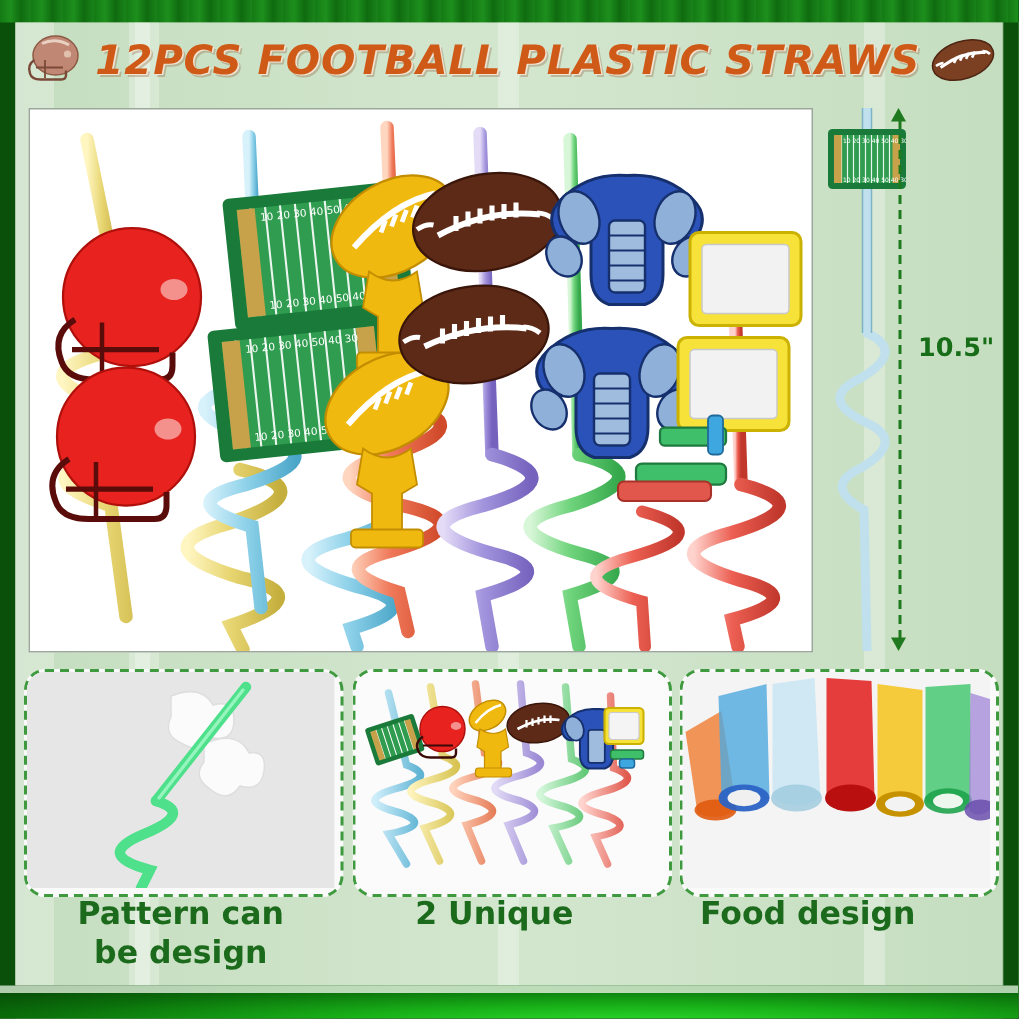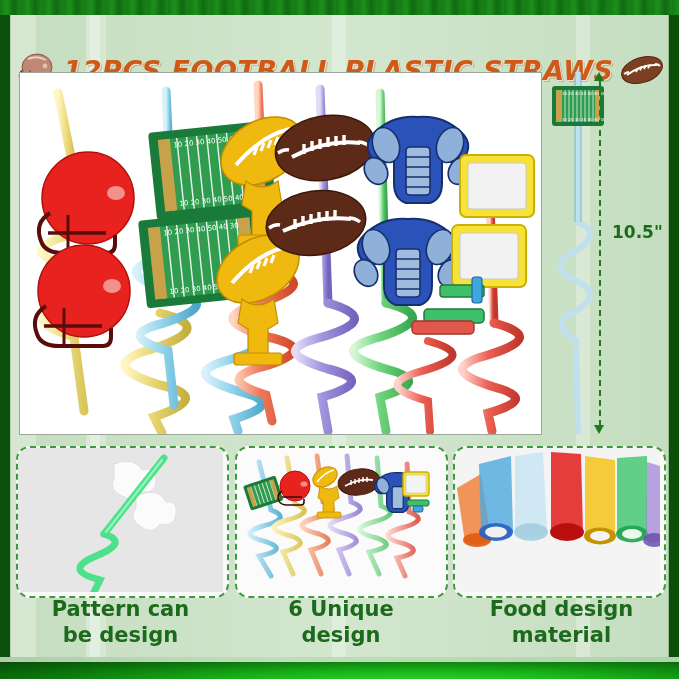--- a/index.html
+++ b/index.html
@@ -39,21 +39,21 @@
         rgba(255,255,255,0) 26px, rgba(255,255,255,0) 80px,
         rgba(255,255,255,0.26) 80px, rgba(255,255,255,0.26) 96px,
         rgba(255,255,255,0) 96px, rgba(255,255,255,0) 655px),
       linear-gradient(90deg, rgba(189,216,182,.55), rgba(222,238,216,.25) 50%, rgba(189,216,182,.55));
     pointer-events:none;
   }
   .vline{position:absolute;top:15px;bottom:22px;width:14px;background:rgba(255,255,255,.30);}
   
   .header{
     position:absolute;left:10px;top:16px;width:659px;height:48px;
-    display:flex;align-items:center;justify-content:center;gap:6px;margin-top:30px;
+    display:flex;align-items:center;justify-content:center;gap:6px;
   }
   .title{
     font-family:"DejaVu Sans", sans-serif;
     font-weight:bold;font-style:italic;
     font-size:27px;letter-spacing:0.5px;
     color:#cf5a17;
     text-shadow:1px 1px 0 #f2e4d2, 2px 2px 0 rgba(120,50,10,.25);
     white-space:nowrap;
   }
   .helmet-ico{width:44px;height:34px;flex:none;}
@@ -86,21 +86,21 @@
     display:flex;justify-content:space-between;
   }
   .feature{
     width:209px;height:148px;
     border:2px dashed #3f9a3f;border-radius:14px;
     background:#fafafa;overflow:hidden;position:relative;
   }
   .feature svg{display:block;}
   .captions{
     position:absolute;left:16px;top:596px;width:650px;height:62px;
-    display:flex;justify-content:space-between;
+    display:flex;justify-content:flex-start;
   }
   .caption{
     width:209px;text-align:center;
     font-family:"DejaVu Sans", sans-serif;
     font-weight:bold;font-size:21px;line-height:26px;
     color:#1c6b1c;
   }
   .caption span{display:block;}
 </style>
 </head>
@@ -511,22 +511,20 @@
       </svg>
     </div>
   </div>
 
   <div class="captions">
     <div class="caption">
       <span>Pattern can</span>
       <span>be design</span>
     </div>
     <div class="caption">
-      <span>6 Unique</span>
-      <span>design</span>
+      <span>2 Unique</span>
     </div>
     <div class="caption">
       <span>Food design</span>
-      <span>material</span>
     </div>
   </div>
 
 </div>
 
 </body></html>

